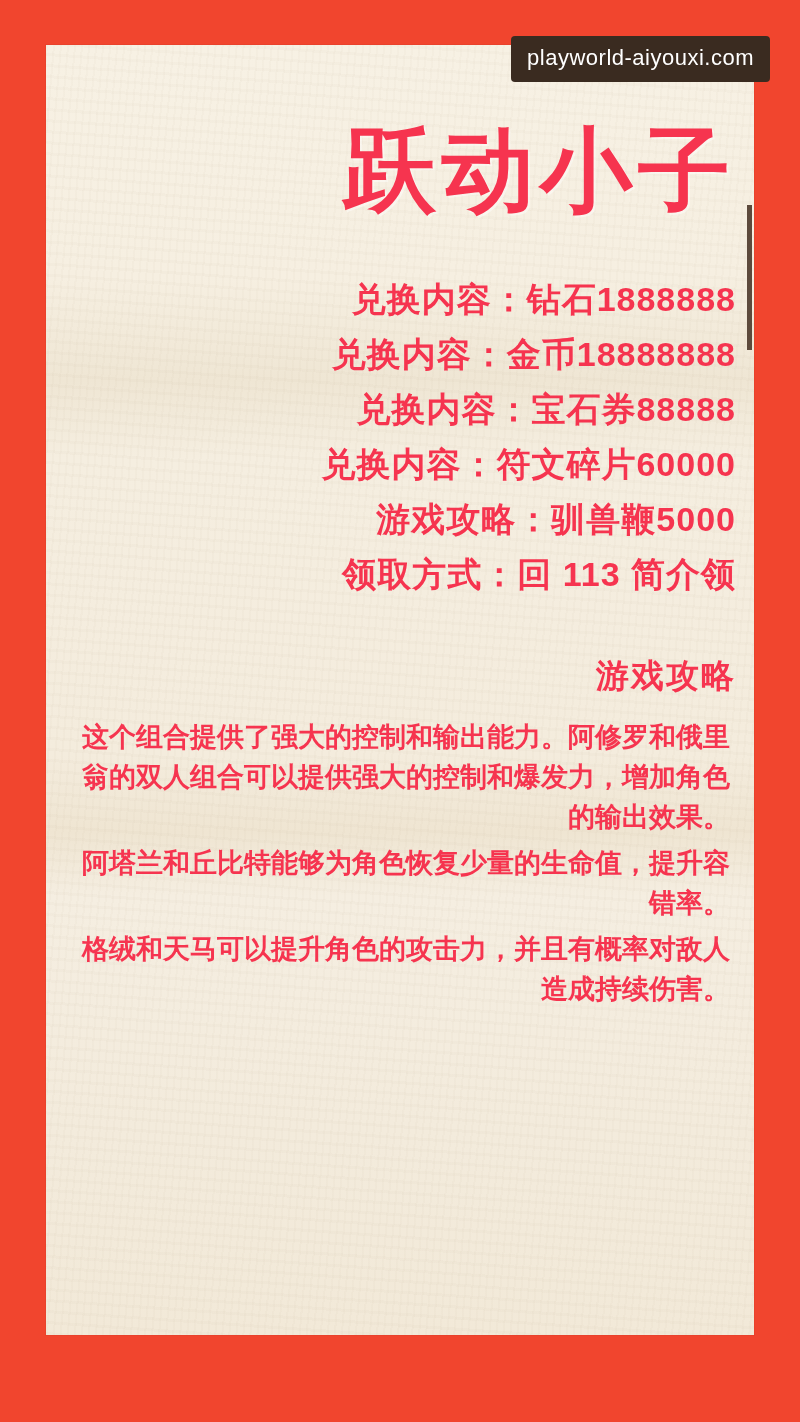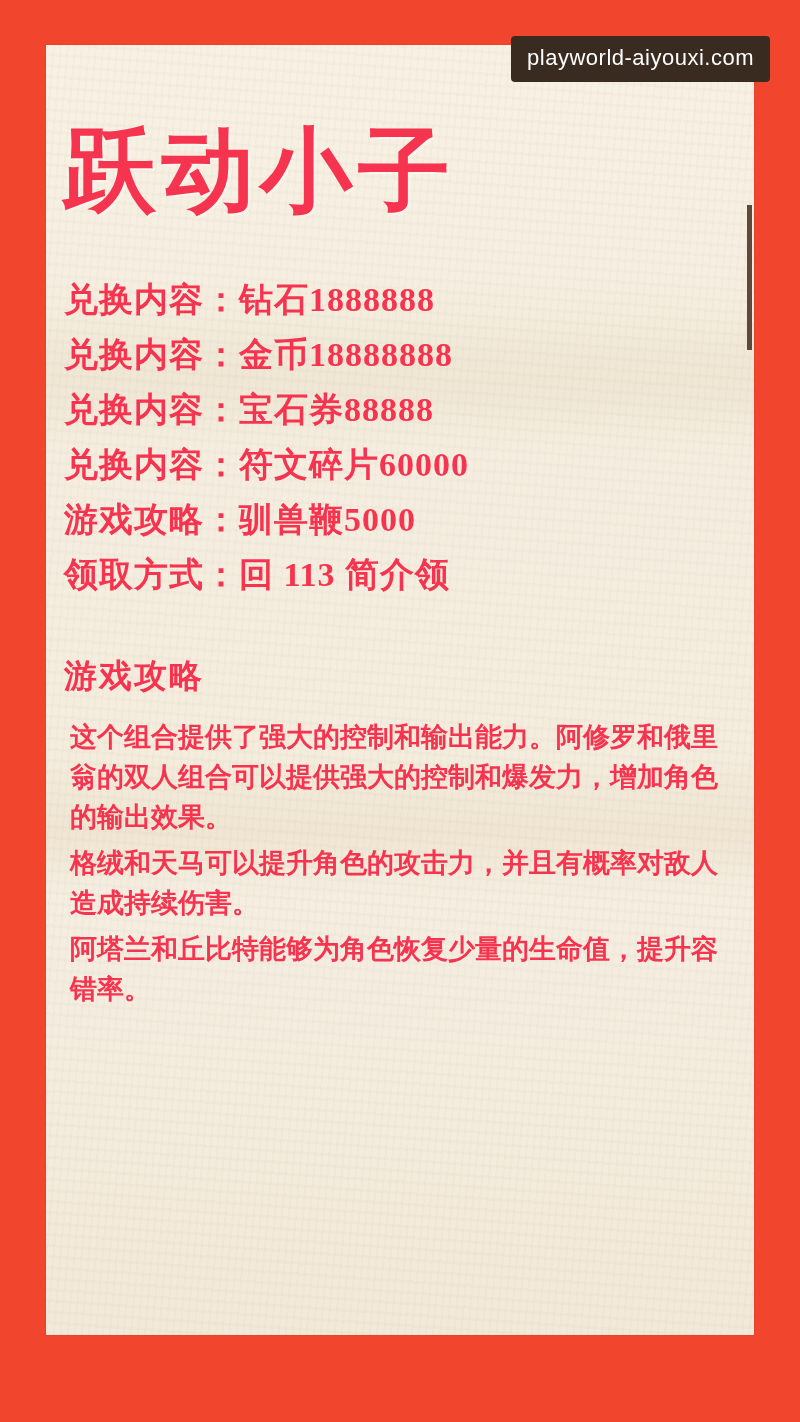--- a/index.html
+++ b/index.html
@@ -59,21 +59,21 @@
     background:
       repeating-linear-gradient(95deg, rgba(180,160,130,0.045) 0 2px, rgba(255,255,255,0) 2px 7px),
       repeating-linear-gradient(4deg, rgba(170,150,120,0.04) 0 3px, rgba(255,255,255,0) 3px 11px);
     pointer-events: none;
   }
 
   .inner {
     position: relative;
     z-index: 2;
     padding: 0 18px;
-    text-align: left;
+    text-align: right;
   }
 
   .title {
     margin: 0;
     padding-top: 78px;
     font-size: 92px;
     line-height: 1.05;
     font-weight: bold;
     color: #f6344f;
     letter-spacing: 6px;
@@ -93,21 +93,21 @@
 
   .codes {
     margin-top: 52px;
   }
   .code-line {
     font-size: 34px;
     font-weight: bold;
     color: #f6344f;
     line-height: 1.62;
     letter-spacing: 1px;
-    font-family: Liberation Serif, serif;
+    font-family: Liberation Sans, sans-serif;
   }
 
   .section-title {
     margin-top: 52px;
     font-size: 33px;
     font-weight: bold;
     color: #f6344f;
     letter-spacing: 2px;
     font-family: "DejaVu Sans", "Liberation Sans", sans-serif;
   }
@@ -152,17 +152,17 @@
       <div class="code-line">兑换内容：宝石券88888</div>
       <div class="code-line">兑换内容：符文碎片60000</div>
       <div class="code-line">游戏攻略：驯兽鞭5000</div>
       <div class="code-line">领取方式：回 113 简介领</div>
     </div>
 
     <div class="section-title">游戏攻略</div>
 
 
     <div class="body-block">这个组合提供了强大的控制和输出能力。阿修罗和俄里翁的双人组合可以提供强大的控制和爆发力，增加角色的输出效果。</div>
+    <div class="body-block">阿塔兰和丘比特能够为角色恢复少量的生命值，提升容错率。</div>
     <div class="body-block">格绒和天马可以提升角色的攻击力，并且有概率对敌人造成持续伤害。</div>
-    <div class="body-block">阿塔兰和丘比特能够为角色恢复少量的生命值，提升容错率。</div>
 
   </div>
 </div>
 
 </body></html>

